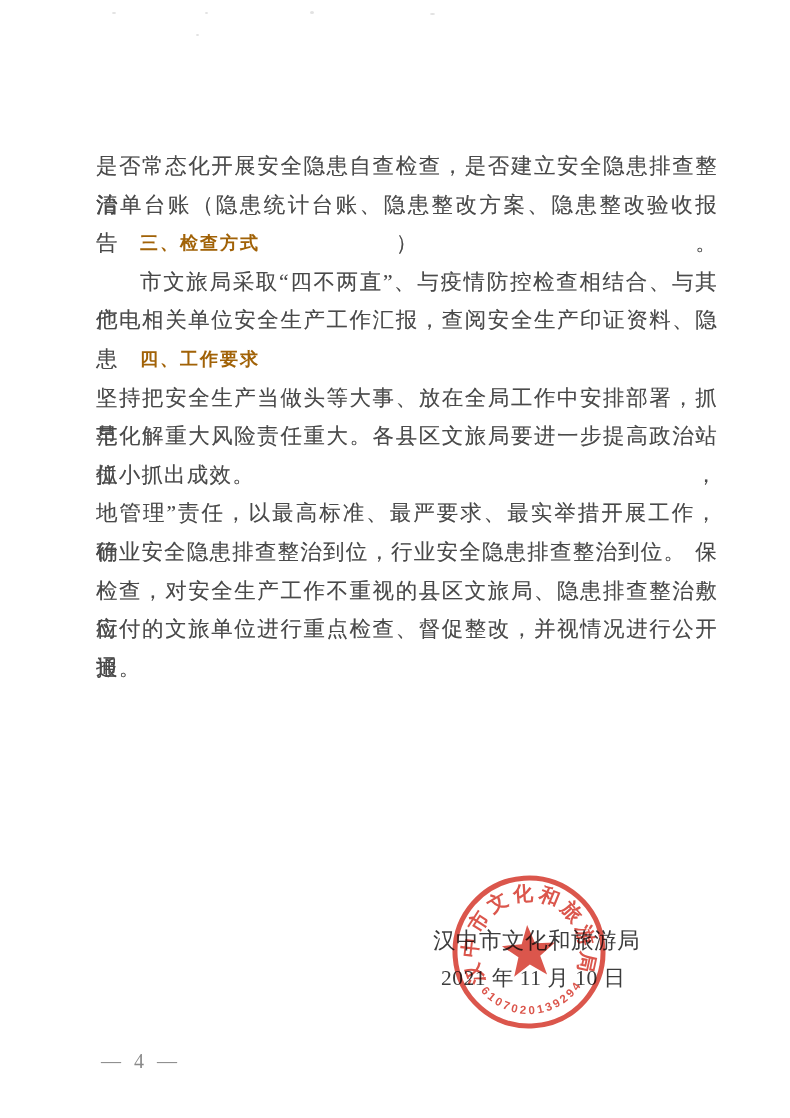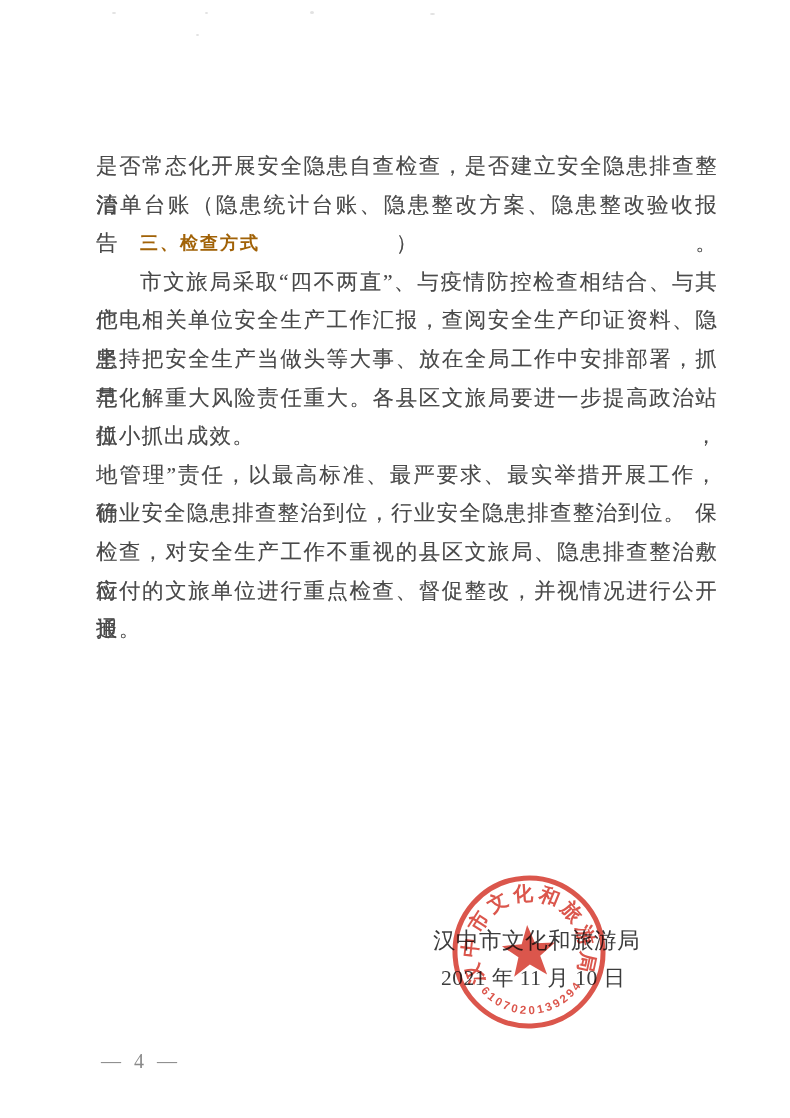--- a/index.html
+++ b/index.html
@@ -100,20 +100,21 @@
   <div class="speck" style="left:310px; top:11px; width:4px; height:3px;"></div>
   <div class="speck" style="left:430px; top:13px; width:5px; height:2px;"></div>
   <div class="speck" style="left:196px; top:34px; width:3px; height:2px;"></div>
 
   <div class="doc-body">
     <div class="line justify">是否常态化开展安全隐患自查检查，是否建立安全隐患排查整治</div>
     <div class="line justify">清单台账（隐患统计台账、隐患整改方案、隐患整改验收报告）。</div>
     <div class="line heading indent">三、检查方式</div>
     <div class="line justify indent">市文旅局采取“四不两直”、与疫情防控检查相结合、与其他</div>
     <div class="line justify">广电相关单位安全生产工作汇报，查阅安全生产印证资料、隐患</div>
+    <div class="line heading indent">四、工作要求</div>
     <div class="line justify">坚持把安全生产当做头等大事、放在全局工作中安排部署，抓早</div>
     <div class="line justify">范化解重大风险责任重大。各县区文旅局要进一步提高政治站位，</div>
     <div class="line">抓小抓出成效。</div>
     <div class="line justify">地管理”责任，以最高标准、最严要求、最实举措开展工作，确保</div>
     <div class="line">行业安全隐患排查整治到位，行业安全隐患排查整治到位。</div>
     <div class="line justify">检查，对安全生产工作不重视的县区文旅局、隐患排查整治敷衍</div>
     <div class="line justify">应付的文旅单位进行重点检查、督促整改，并视情况进行公开通</div>
     <div class="line">报。</div>
   </div>
 

